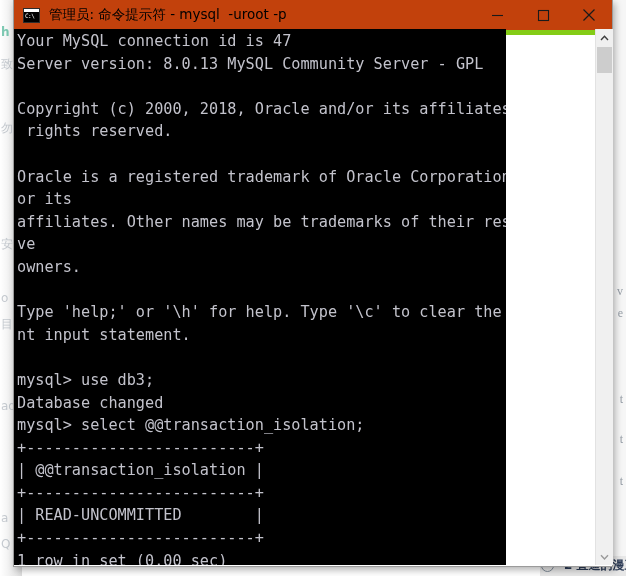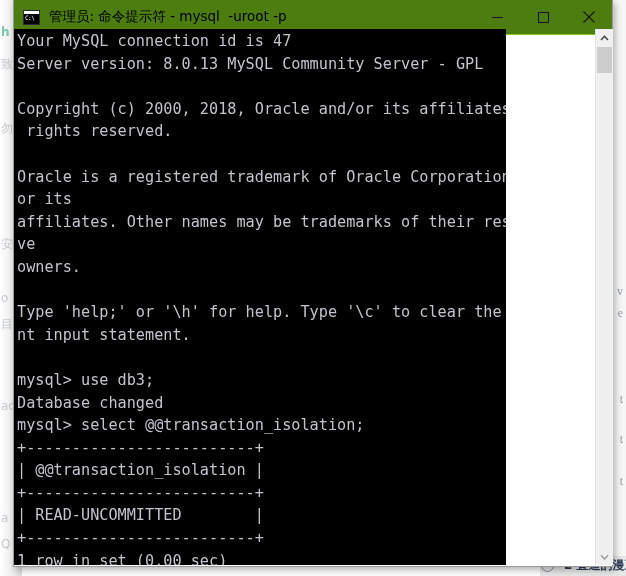--- a/index.html
+++ b/index.html
@@ -89,24 +89,24 @@
     background: #ffffff;
     border: 1px solid #9b9b9b;
     border-top: none;
     box-shadow: 2px 3px 7px rgba(0,0,0,.30);
   }
 
   
   #titlebar {
     position: relative;
     height: 35px;
-    background: #4d7c0f;
+    background: #c2410c;
     display: flex;
     align-items: center;
-    border-bottom: 1px solid #84cc16;
+    border-bottom: 5px solid #84cc16;
   }
   #app-icon {
     width: 17px; height: 15px;
     margin-left: 9px;
     background: #000000;
     border: 1px solid #2d2d2d;
     position: relative;
     flex: 0 0 auto;
   }
   #app-icon .bar {

